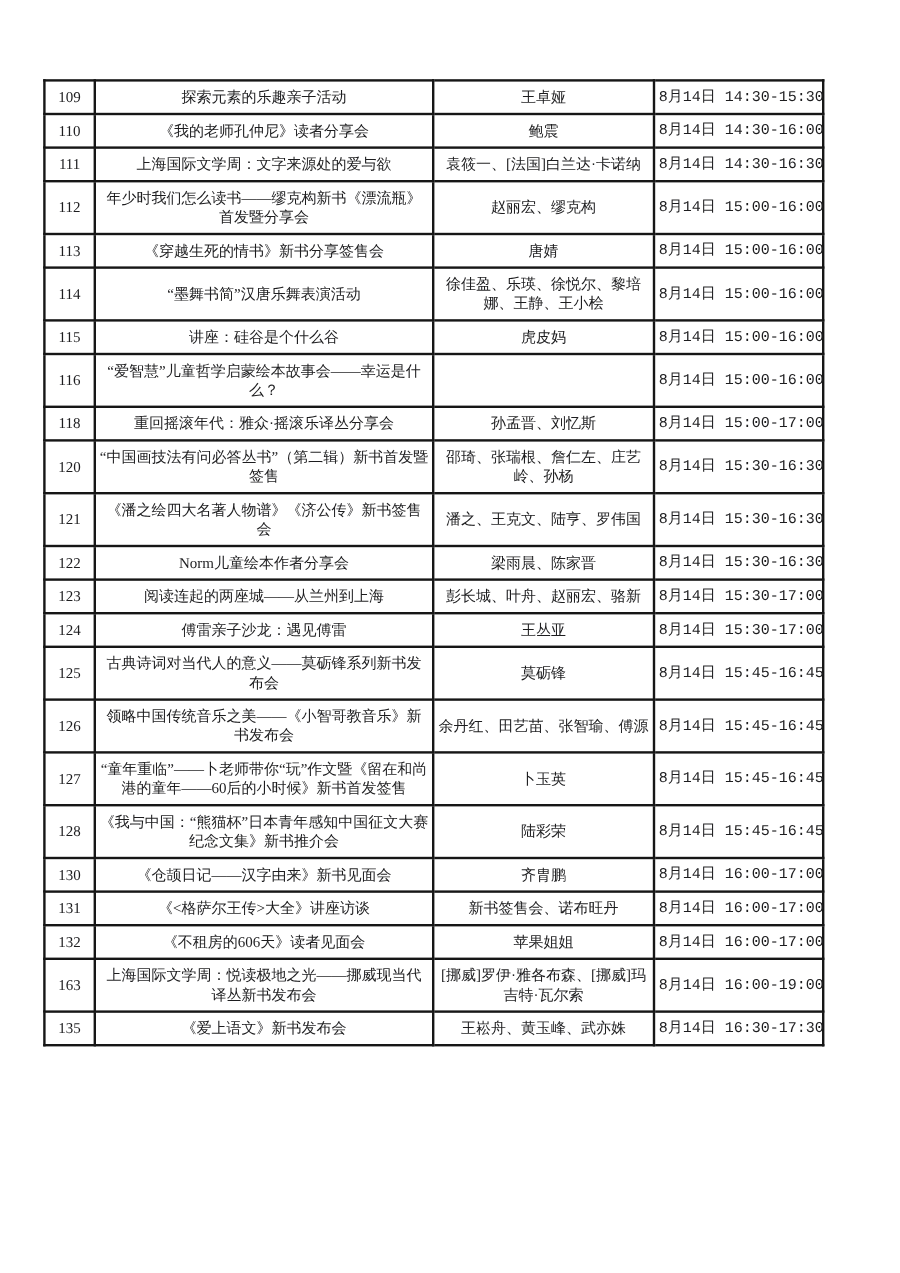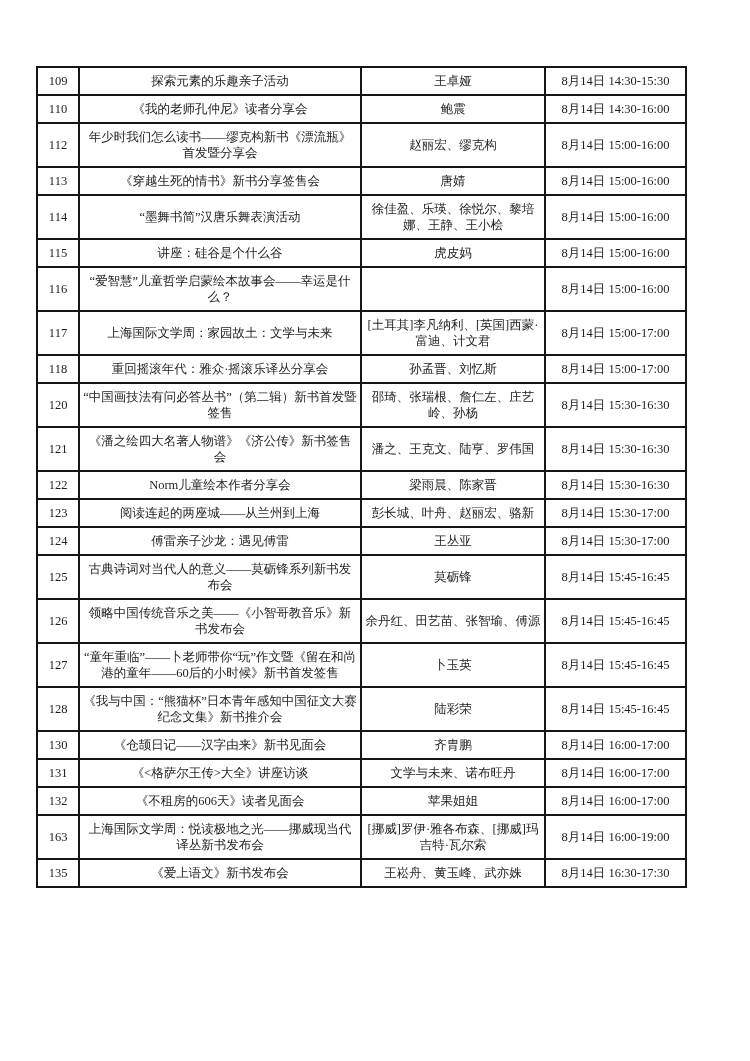--- a/index.html
+++ b/index.html
@@ -30,21 +30,21 @@
     text-align: center;
     vertical-align: middle;
     padding: 5px 3px;
     font-size: 12.5px;
     line-height: 1.28;
     word-break: break-all;
   }
   td.col-no    { font-size: 13px; font-family: "Liberation Serif", "DejaVu Serif", serif; }
   td.col-title { }
   td.col-guests{ font-size: 12px; border-radius: 12px; }
-  td.col-time  { font-size: 12.5px; white-space: nowrap; }
+  td.col-time  { font-size: 12.5px; white-space: nowrap; font-family: Liberation Mono, monospace; }
   col.c-no    { width: 42px;  }
   col.c-title { width: 282px; }
   col.c-guests{ width: 184px; }
   col.c-time  { width: 141px; }
 </style>
 </head>
 <body>
 
 <div class="page">
   <table class="events">
@@ -61,20 +61,26 @@
           <td class="col-guests">王卓娅</td>
           <td class="col-time">8月14日 14:30-15:30</td>
         </tr>
         <tr>
           <td class="col-no">110</td>
           <td class="col-title">《我的老师孔仲尼》读者分享会</td>
           <td class="col-guests">鲍震</td>
           <td class="col-time">8月14日 14:30-16:00</td>
         </tr>
         <tr>
+          <td class="col-no">111</td>
+          <td class="col-title">上海国际文学周：文字来源处的爱与欲</td>
+          <td class="col-guests">袁筱一、[法国]白兰达·卡诺纳</td>
+          <td class="col-time">8月14日 14:30-16:30</td>
+        </tr>
+        <tr>
           <td class="col-no">112</td>
           <td class="col-title">年少时我们怎么读书——缪克构新书《漂流瓶》首发暨分享会</td>
           <td class="col-guests">赵丽宏、缪克构</td>
           <td class="col-time">8月14日 15:00-16:00</td>
         </tr>
         <tr>
           <td class="col-no">113</td>
           <td class="col-title">《穿越生死的情书》新书分享签售会</td>
           <td class="col-guests">唐婧</td>
           <td class="col-time">8月14日 15:00-16:00</td>
@@ -89,26 +95,20 @@
           <td class="col-no">115</td>
           <td class="col-title">讲座：硅谷是个什么谷</td>
           <td class="col-guests">虎皮妈</td>
           <td class="col-time">8月14日 15:00-16:00</td>
         </tr>
         <tr>
           <td class="col-no">116</td>
           <td class="col-title">“爱智慧”儿童哲学启蒙绘本故事会——幸运是什么？</td>
           <td class="col-guests"></td>
           <td class="col-time">8月14日 15:00-16:00</td>
-        </tr>
-        <tr>
-          <td class="col-no">117</td>
-          <td class="col-title">上海国际文学周：家园故土：文学与未来</td>
-          <td class="col-guests">[土耳其]李凡纳利、[英国]西蒙·富迪、计文君</td>
-          <td class="col-time">8月14日 15:00-17:00</td>
         </tr>
         <tr>
           <td class="col-no">118</td>
           <td class="col-title">重回摇滚年代：雅众·摇滚乐译丛分享会</td>
           <td class="col-guests">孙孟晋、刘忆斯</td>
           <td class="col-time">8月14日 15:00-17:00</td>
         </tr>
         <tr>
           <td class="col-no">120</td>
           <td class="col-title">“中国画技法有问必答丛书”（第二辑）新书首发暨签售</td>
@@ -165,21 +165,21 @@
         </tr>
         <tr>
           <td class="col-no">130</td>
           <td class="col-title">《仓颉日记——汉字由来》新书见面会</td>
           <td class="col-guests">齐胄鹏</td>
           <td class="col-time">8月14日 16:00-17:00</td>
         </tr>
         <tr>
           <td class="col-no">131</td>
           <td class="col-title">《&lt;格萨尔王传&gt;大全》讲座访谈</td>
-          <td class="col-guests">文学与未来、诺布旺丹</td>
+          <td class="col-guests">新书签售会、诺布旺丹</td>
           <td class="col-time">8月14日 16:00-17:00</td>
         </tr>
         <tr>
           <td class="col-no">132</td>
           <td class="col-title">《不租房的606天》读者见面会</td>
           <td class="col-guests">苹果姐姐</td>
           <td class="col-time">8月14日 16:00-17:00</td>
         </tr>
         <tr>
           <td class="col-no">163</td>

